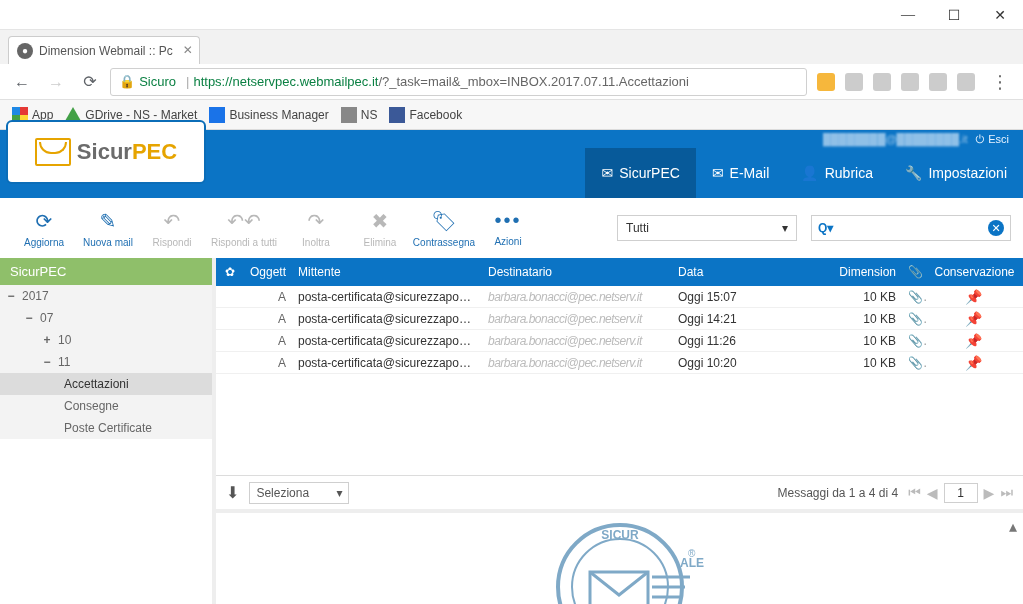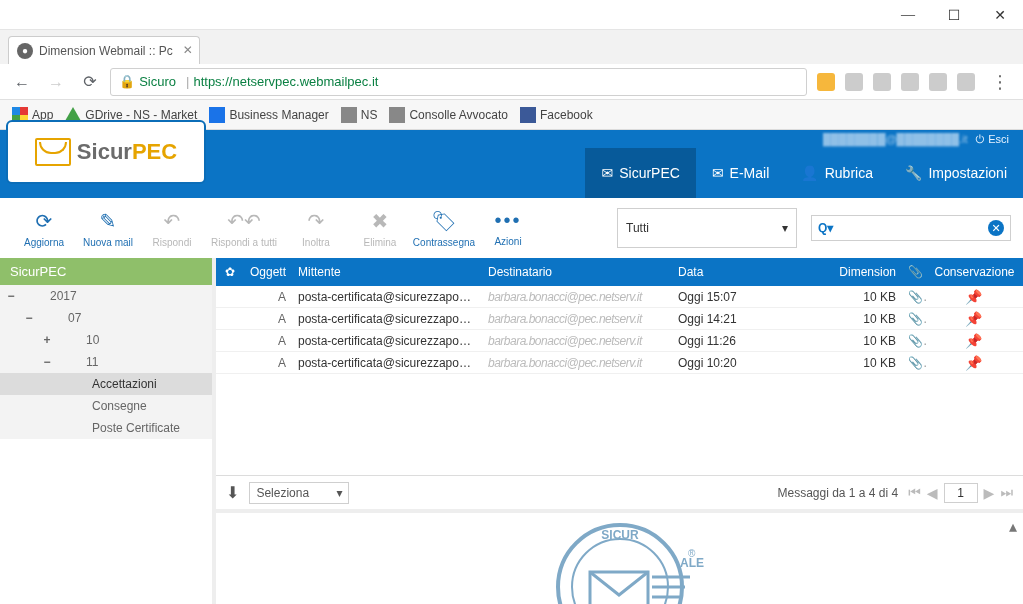--- a/index.html
+++ b/index.html
@@ -48,33 +48,33 @@
 .app-tab.active{background:#075a9a;}
 
 .appbar-upper{height:18px;background:#0b74c5; display:flex; justify-content:flex-end; align-items:center; padding-right:14px; color:#e8f3ff; font-size:11px; gap:8px;}
 
 
 .toolbar{height:60px; display:flex; align-items:center; padding:0 12px; gap:0; border-bottom:0;}
 .tbtn{display:flex; flex-direction:column; align-items:center; justify-content:center; width:64px; font-size:10px; color:#1f6fb2; gap:4px;}
 .tbtn.disabled{color:#b8b8b8;}
 .tbtn .ti{font-size:20px;}
 .toolbar-right{margin-left:auto; display:flex; gap:14px; align-items:center;}
-.select-box{border:1px solid #cfcfcf; height:40px; width:180px; display:flex; align-items:center; padding:0 8px; font-size:12px; color:#333; background:#fff; justify-content:space-between;}
+.select-box{border:1px solid #cfcfcf; height:26px; width:180px; display:flex; align-items:center; padding:0 8px; font-size:12px; color:#333; background:#fff; justify-content:space-between;}
 .search-box{border:1px solid #cfcfcf; height:26px; width:200px; display:flex; align-items:center; padding:0 6px; font-size:12px; color:#0b74c5; background:#fff; justify-content:space-between;}
 .search-box .mag{color:#0b74c5;font-weight:bold;}
 .search-box .clr{color:#0b74c5;font-size:14px;}
 
 
 .main{flex:1; display:flex; min-height:0;}
 .sidebar{width:212px; display:flex; flex-direction:column; font-size:12px;}
 .side-head{background:#8fbf6a; color:#fff; padding:6px 10px; font-size:13px;}
 .tree{background:#f3f3f3;}
 .tree-row{display:flex; align-items:center; height:22px;}
 .tree-row .tog{width:22px; text-align:center; color:#666; font-weight:bold;}
-.tree-row .lbl{color:#666;margin-left:28px;}
+.tree-row .lbl{color:#666;}
 .tree-row.sel{background:#dcdcdc;}
 .tree-row.sel .lbl{color:#333;}
 .indent1{padding-left:18px;}
 .indent2{padding-left:36px;}
 .indent3{padding-left:42px;}
 
 .content{flex:1; display:flex; flex-direction:column; border-left:4px solid #eee;}
 .grid-head{background:#0b74c5; color:#fff; display:flex; align-items:center; height:28px; font-size:12px;}
 .grid-head .gh{padding:0 6px;}
 .col-gear{width:28px; text-align:center;}
@@ -127,20 +127,21 @@
   <div class="nav-btn">←</div>
   <div class="nav-btn" style="color:#ccc;">→</div>
   <div class="nav-btn">⟳</div>
   <div class="omnibox">
     <span class="secure">
       <span>🔒</span>
       <span>Sicuro</span>
     </span>
     <span style="color:#aaa;margin:0 4px;">|</span>
     <span class="urlhost">https://netservpec.webmailpec.it</span>
+      <span class="urlpath">/?_task=mail&amp;_mbox=INBOX.2017.07.11.Accettazioni</span>
   </div>
   <div class="ext-icons">
     <div class="ext-ico gold"></div>
     <div class="ext-ico"></div>
     <div class="ext-ico"></div>
     <div class="ext-ico"></div>
     <div class="ext-ico"></div>
     <div class="ext-ico"></div>
   </div>
   <div class="menu-dots">⋮</div>
@@ -157,24 +158,20 @@
       </span>
       <span>GDrive - NS - Market</span>
     </div>
   <div class="bm">
       <span class="ico ico-blue"></span>
       <span>Business Manager</span>
     </div>
   <div class="bm">
       <span class="ico ico-grey"></span>
       <span>NS</span>
-    </div>
-  <div class="bm">
-      <span class="ico ico-grey"></span>
-      <span>Consolle Avvocato</span>
     </div>
   <div class="bm">
       <span class="ico ico-fb"></span>
       <span>Facebook</span>
     </div>
 </div>
 
 <div class="appbar-upper">
   <span style="filter:blur(1px);opacity:.6;">████████@████████.it</span>
   <span style="display:flex;align-items:center;gap:4px;">

